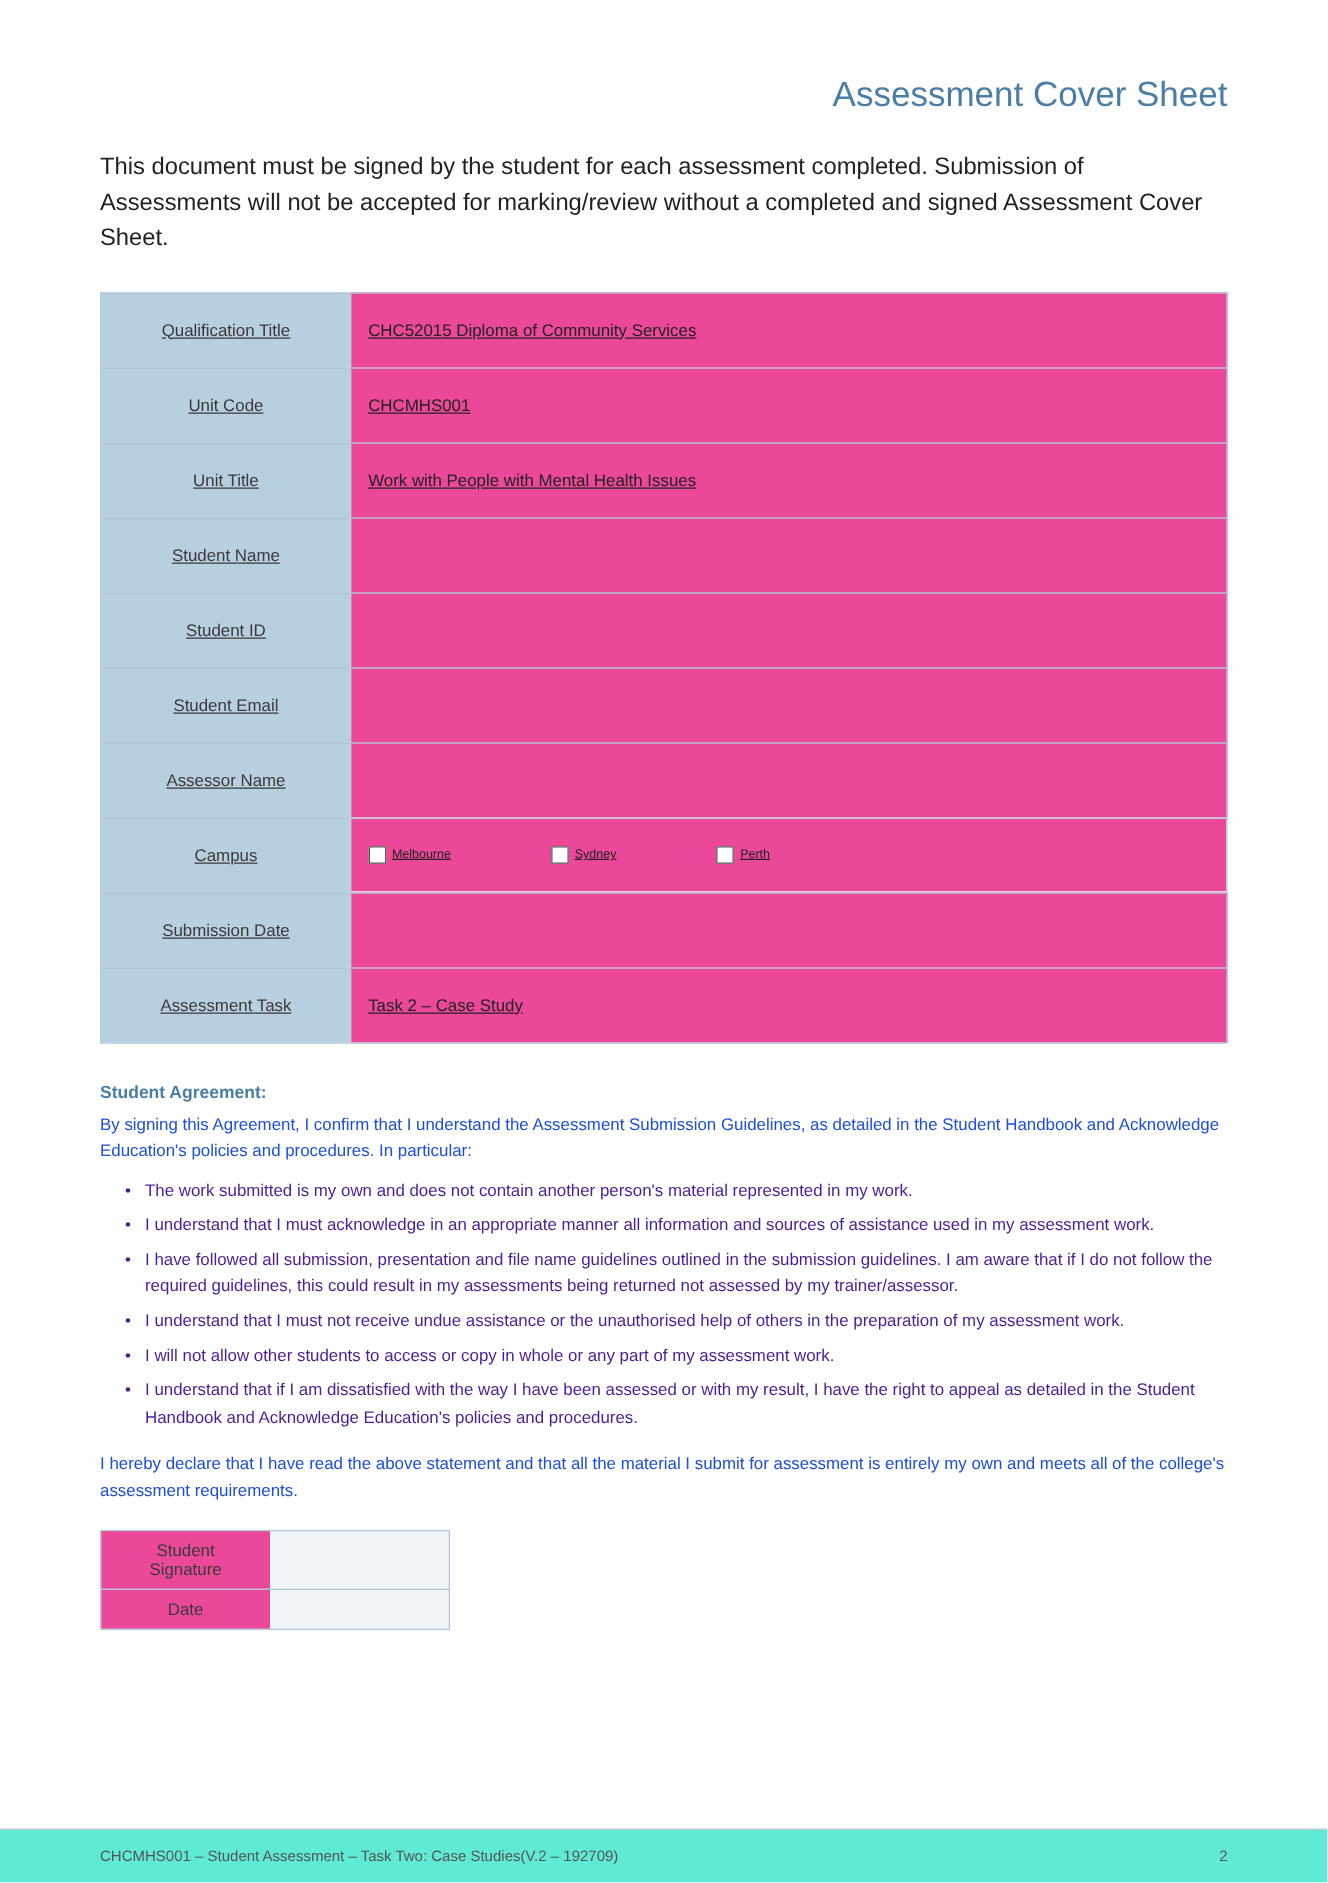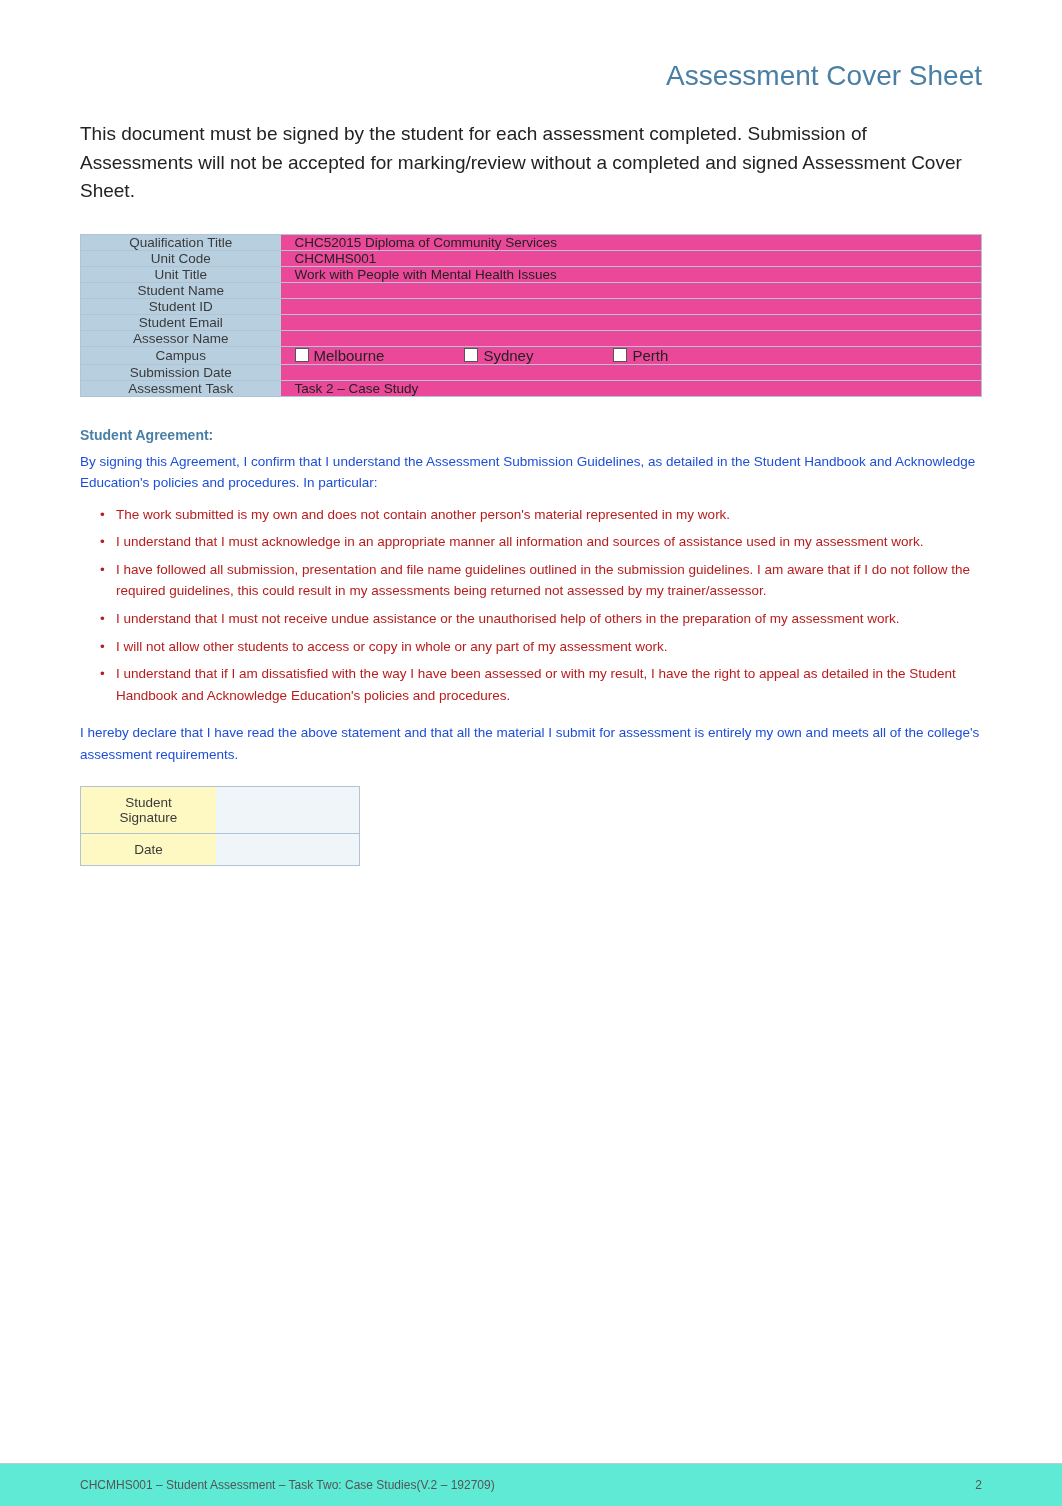--- a/index.html
+++ b/index.html
@@ -38,22 +38,23 @@
       border-collapse: collapse;
       margin-bottom: 30px;
       border: 1px solid #b0c4d8;
     }
 
     .cover-table tr {
       border-bottom: 1px solid #b0c4d8;
     }
 
     .cover-table td {
-      padding: 0 14px;
+      padding: 22px 14px;
       vertical-align: middle;
+      text-decoration: underline;
     }
 
     .cover-table td.label-cell {
       background-color: #b8cfe0;
       color: #3a3a3a;
       width: 200px;
       text-align: center;
       font-size: 13.5px;
     }
 
@@ -66,21 +67,21 @@
     .campus-row td.value-cell {
       display: flex;
       gap: 80px;
       align-items: center;
     }
 
     .checkbox-label {
       display: inline-flex;
       align-items: center;
       gap: 5px;
-      font-size: 15px;
+      font-size: 10px;
     }
 
     .checkbox-box {
       width: 14px;
       height: 14px;
       border: 1px solid #555;
       display: inline-block;
       background: #fff;
     }
 
@@ -104,21 +105,21 @@
       margin: 0 0 16px 20px;
       padding: 0;
     }
 
     .bullet-list li {
       position: relative;
       padding-left: 16px;
       font-size: 13.5px;
       line-height: 1.6;
       margin-bottom: 6px;
-      color: #b91c1c;
+      color: #4c1d95;
     }
 
     .bullet-list li::before {
       content: "•";
       position: absolute;
       left: 0;
       top: 0;
     }
 
     
@@ -128,21 +129,21 @@
       border: 1px solid #b0c4d8;
       margin-top: 20px;
       margin-bottom: 30px;
     }
 
     .sig-table tr {
       border-bottom: 1px solid #b0c4d8;
     }
 
     .sig-table td.label-cell {
-      background-color: #fef9c3;
+      background-color: #ec4899;
       color: #3a3a3a;
       padding: 8px 14px;
       font-size: 13.5px;
       text-align: center;
       width: 132px;
     }
 
     .sig-table td.value-cell {
       background-color: #f0f5f9;
       padding: 8px 14px;

